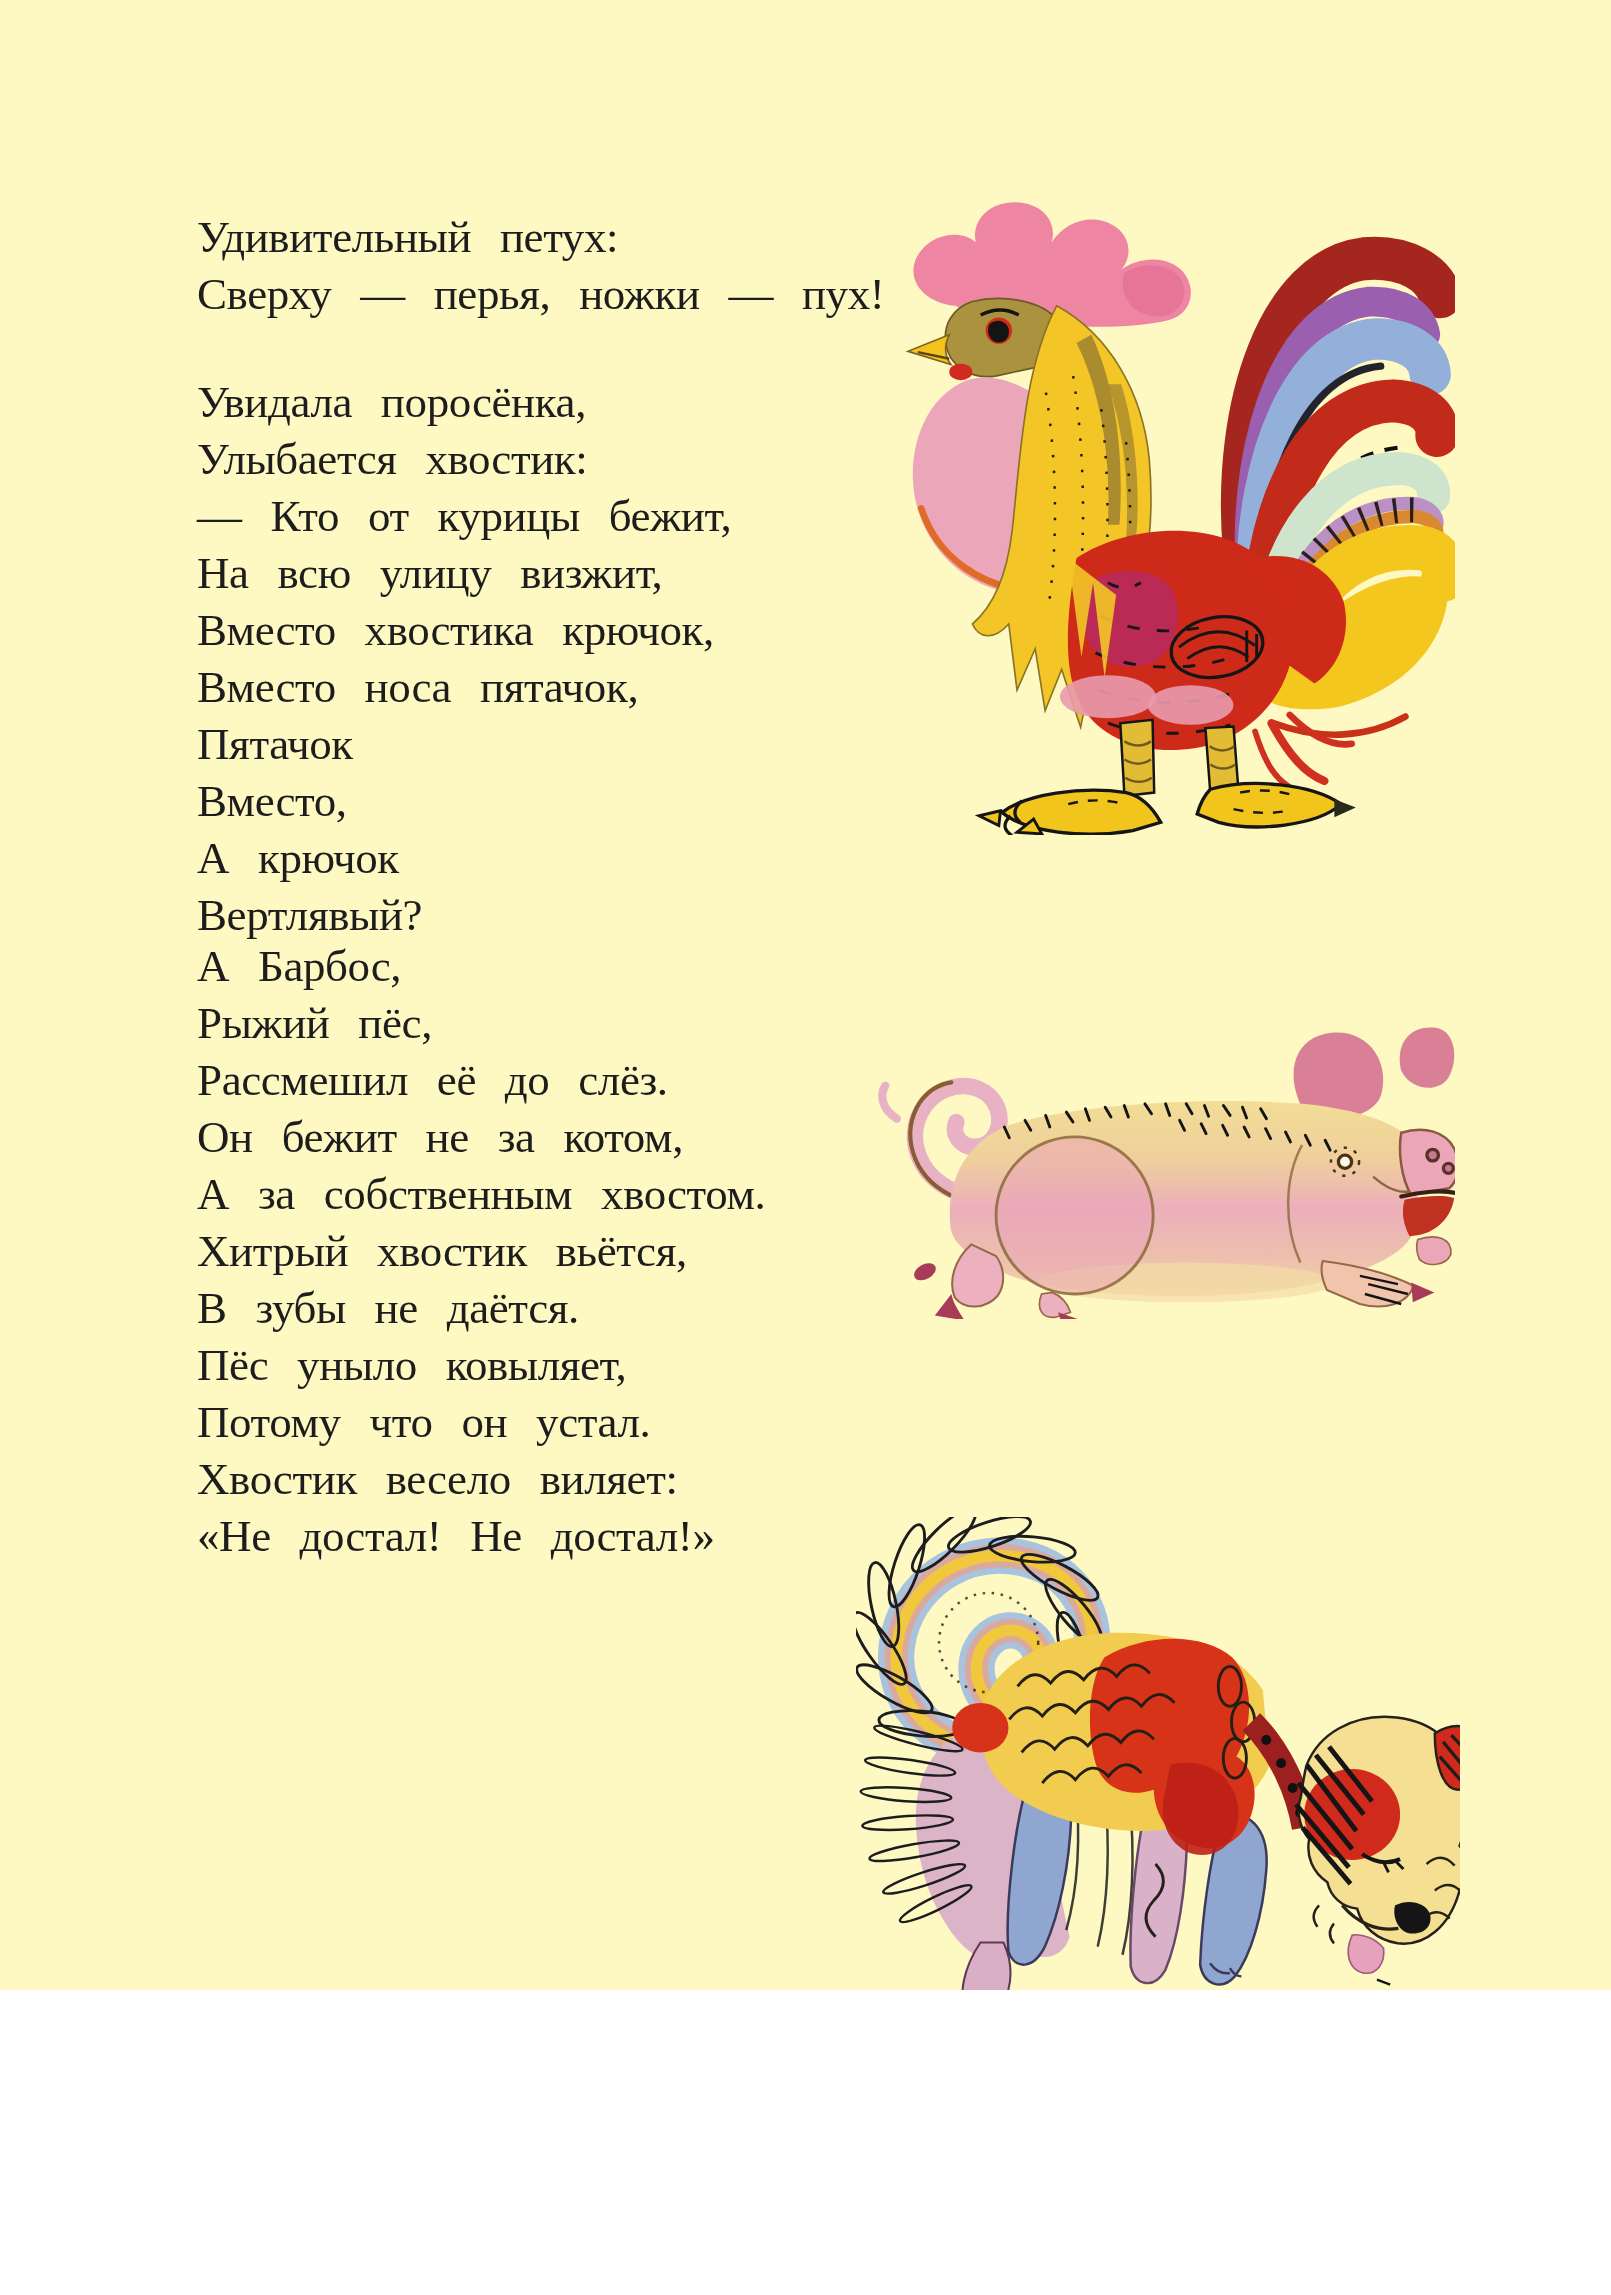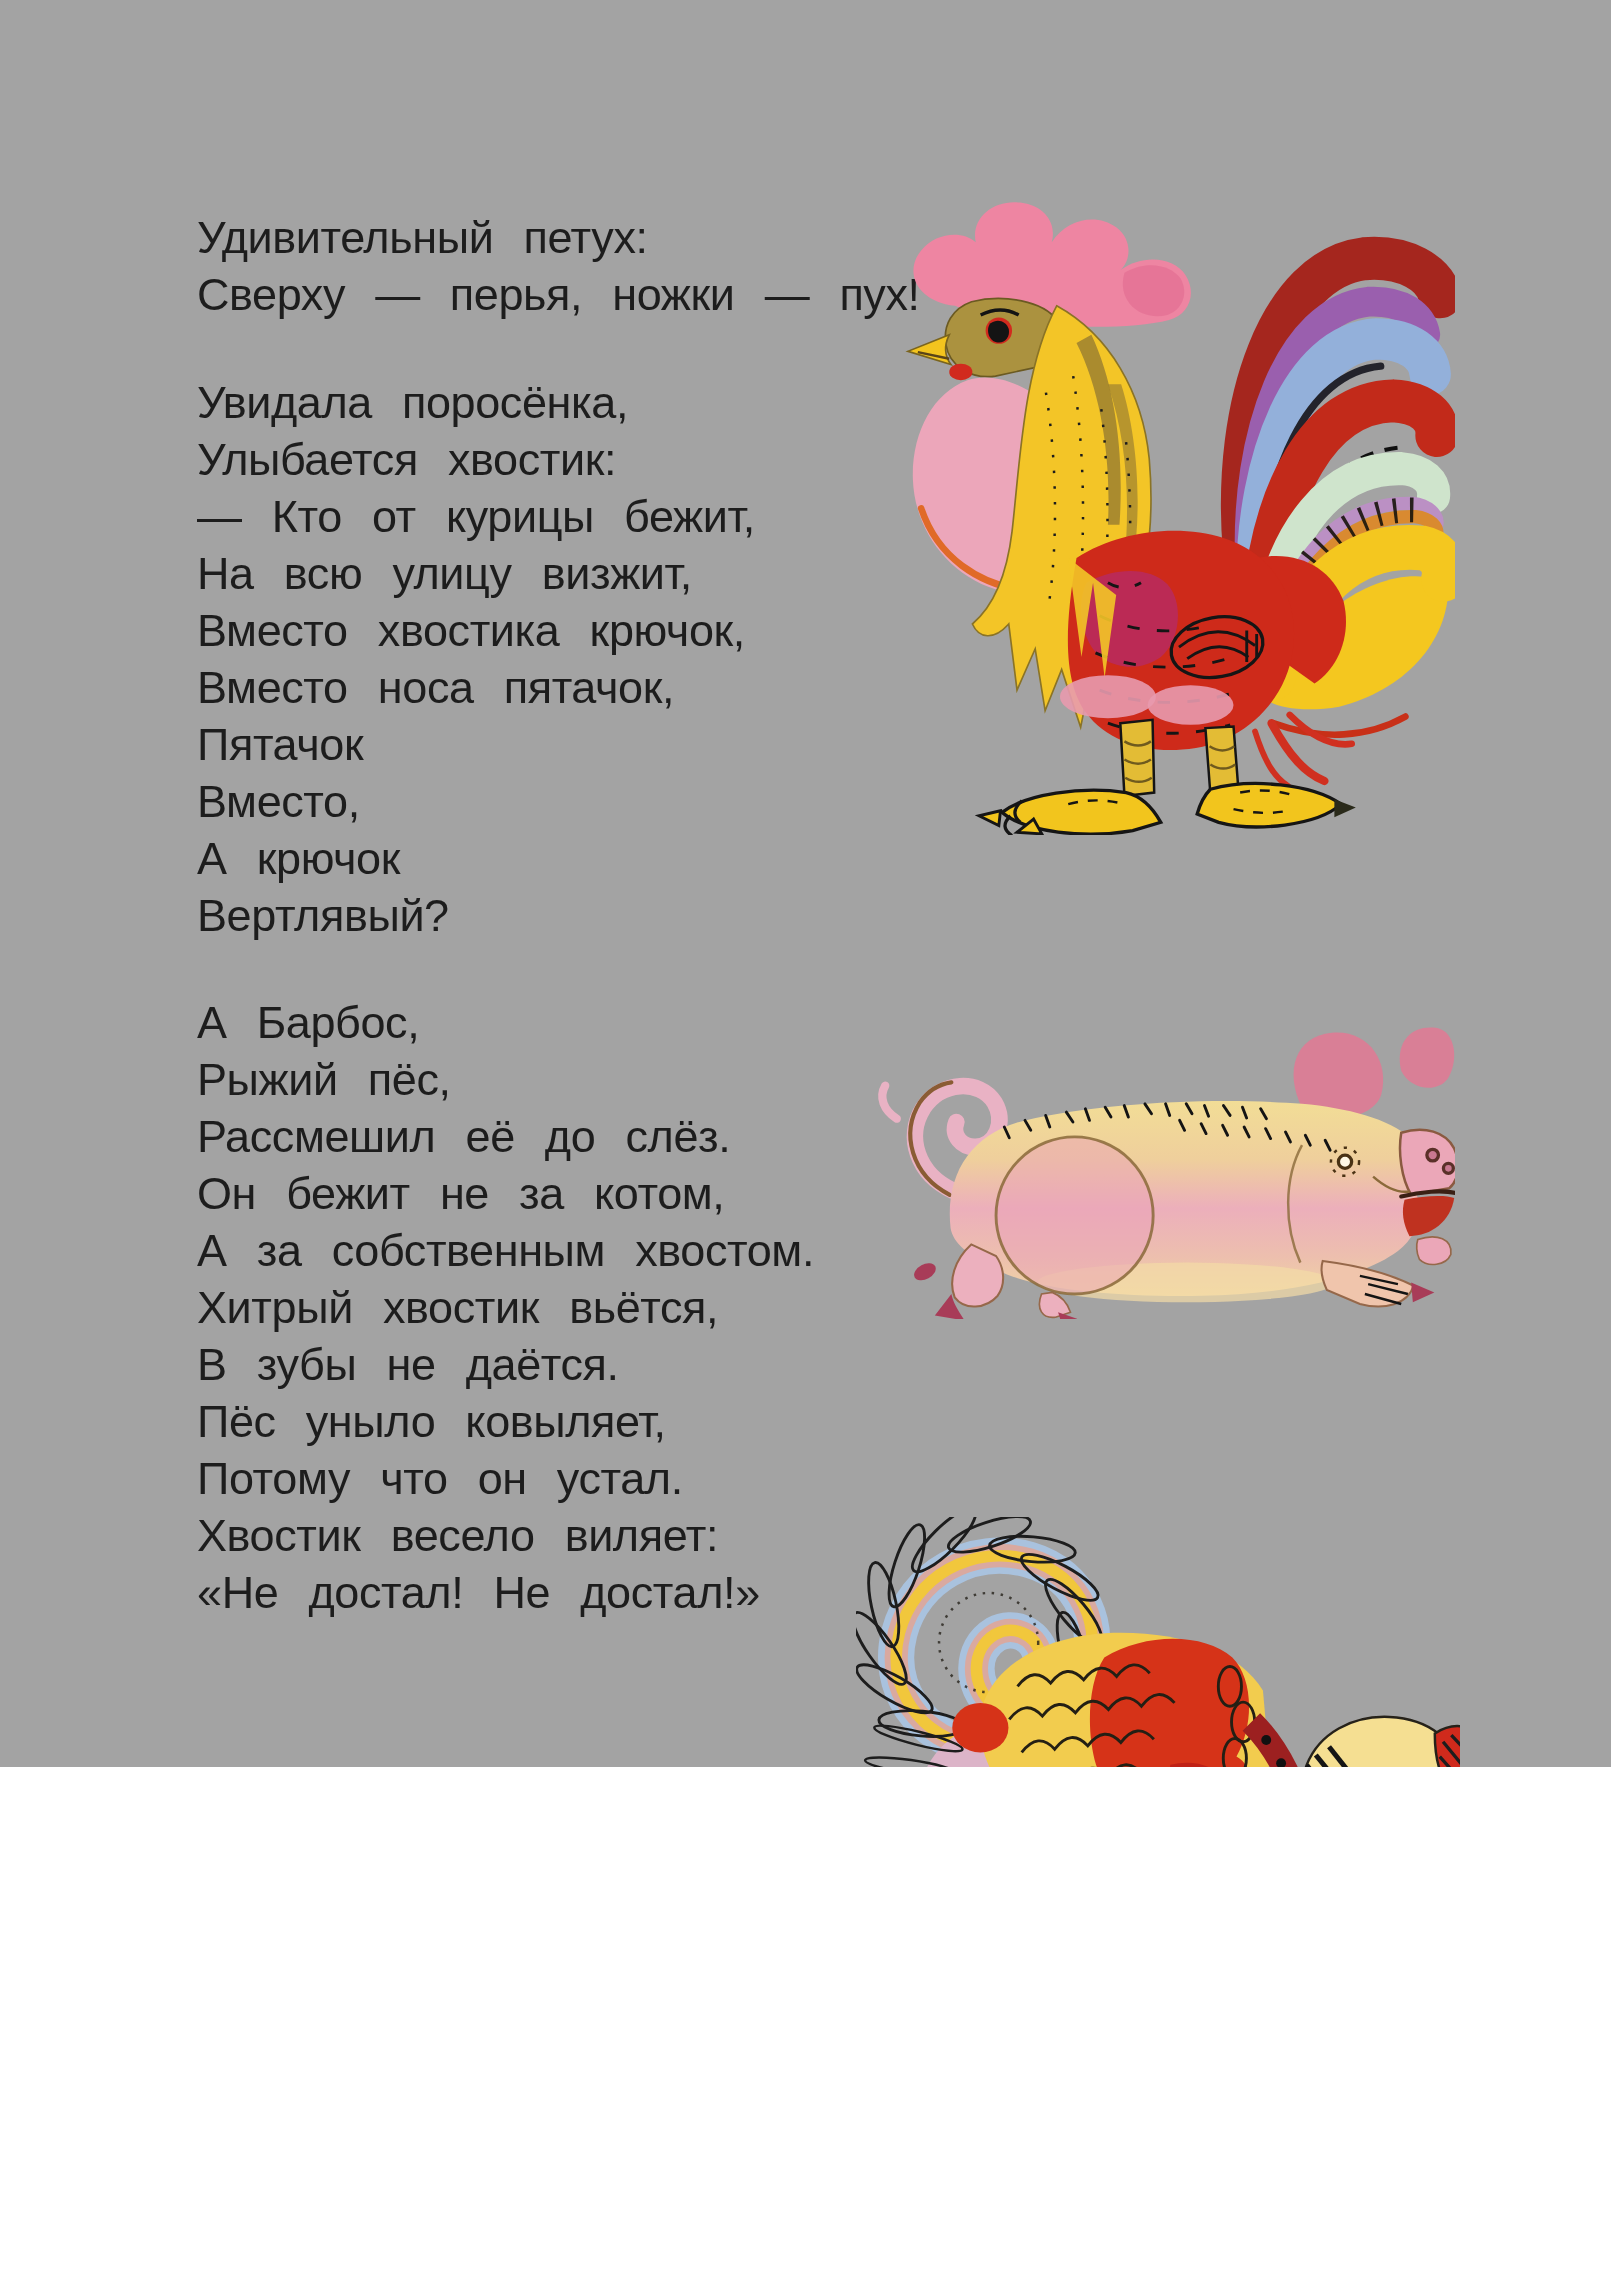--- a/index.html
+++ b/index.html
@@ -1,21 +1,21 @@
 <!DOCTYPE html>
 <html lang="ru" style="font-size:13.2px"><head>
 <meta charset="utf-8">
 <style>
   html,body{margin:0;padding:0;background:#ffffff;}
   .page{
     position:relative;
-    width:1612px;height:1767px;
-    background:#a3a3a3;
+    width:1612px;height:1990px;
+    background:#fef9c3;
     overflow:hidden;
-    font-family:Liberation Sans, sans-serif;
+    font-family:Liberation Serif, serif;
   }
   .stanza{
     position:absolute;
     left:197px;
     font-size:45px;
     line-height:57px;
     letter-spacing:-0.4px;
     word-spacing:18px;
     color:#1d1d1d;
     white-space:nowrap;
@@ -39,21 +39,21 @@
     <p class="poem-line">— Кто от курицы бежит,</p>
     <p class="poem-line">На всю улицу визжит,</p>
     <p class="poem-line">Вместо хвостика крючок,</p>
     <p class="poem-line">Вместо носа пятачок,</p>
     <p class="poem-line">Пятачок</p>
     <p class="poem-line">Вместо,</p>
     <p class="poem-line">А крючок</p>
     <p class="poem-line">Вертлявый?</p>
   </div>
 
-  <div class="stanza" style="top:994px">
+  <div class="stanza" style="top:938px">
     <p class="poem-line">А Барбос,</p>
     <p class="poem-line">Рыжий пёс,</p>
     <p class="poem-line">Рассмешил её до слёз.</p>
     <p class="poem-line">Он бежит не за котом,</p>
     <p class="poem-line">А за собственным хвостом.</p>
     <p class="poem-line">Хитрый хвостик вьётся,</p>
     <p class="poem-line">В зубы не даётся.</p>
     <p class="poem-line">Пёс уныло ковыляет,</p>
     <p class="poem-line">Потому что он устал.</p>
     <p class="poem-line">Хвостик весело виляет:</p>

